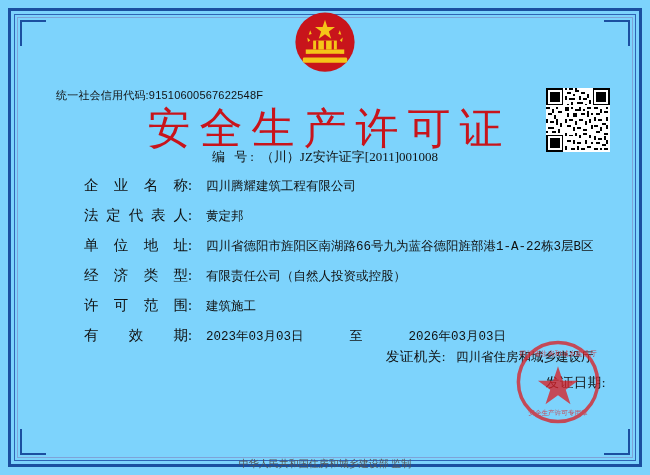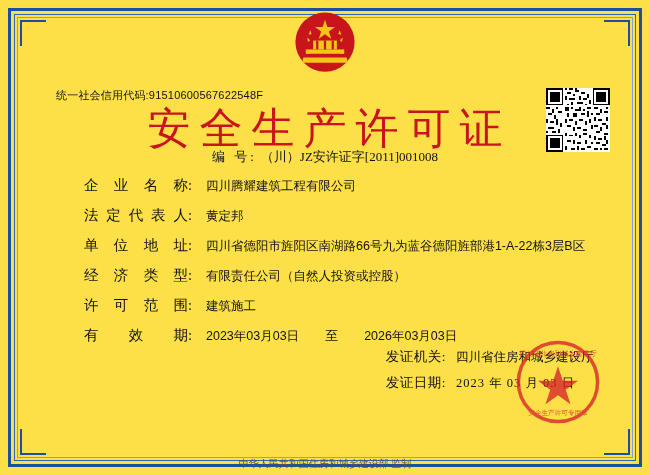--- a/index.html
+++ b/index.html
@@ -10,21 +10,21 @@
   body {
     width: 650px;
     height: 475px;
     font-family: "Liberation Serif", serif;
     overflow: hidden;
   }
   .certificate {
     position: relative;
     width: 650px;
     height: 475px;
-    background: #fde047;
+    background: #7dd3fc;
     box-sizing: border-box;
   }
   
   .border-outer {
     position: absolute;
     left: 8px;
     top: 8px;
     right: 8px;
     bottom: 8px;
     border: 3px solid #1b4fa0;
@@ -139,25 +139,26 @@
     display: flex;
     justify-content: space-between;
     letter-spacing: 0px;
     flex: 0 0 108px;
   }
   .field-label span { display: inline-block; }
   .field-value {
     font-size: 12.5px;
     color: #111;
     padding-left: 14px;
-    font-family: Liberation Sans, sans-serif;
+    font-family: Liberation Mono, monospace;
   }
   .valid-row .field-value {
     display: flex;
     align-items: baseline;
+    gap: 20px;
   }
   .valid-row .date-start { }
   .valid-row .zhi {
     margin: 0 26px;
     font-size: 13px;
   }
 
   .issuer-block {
     position: absolute;
     right: 44px;
@@ -429,21 +430,20 @@
 
   </div>
 
   <div class="issuer-block">
     <div class="issuer-row">
       <span class="issuer-label">发证机关:</span>
       <span class="issuer-value">四川省住房和城乡建设厅</span>
     </div>
     <div class="issuer-row">
       <span class="issuer-label">发证日期:</span>
-      <span class="date-value">2023 年 03 月 03 日</span>
     </div>
   </div>
 
   <div class="seal">
     <svg viewBox="0 0 100 100" width="88" height="88">
       <circle cx="50" cy="50" r="45" fill="none" stroke="#d8232a" stroke-width="4"></circle>
       <path d="M50 32 l5.5 16.5 h17.3 l-14 10.2 5.4 16.5 -14.2-10.2 -14.2 10.2 5.4-16.5 -14-10.2 h17.3 z" fill="#d8232a"></path>
       <text x="50" y="20" font-size="8" fill="#d8232a" text-anchor="middle" font-family="DejaVu Sans, sans-serif">四川省住房和城乡建设厅</text>
       <text x="50" y="88" font-size="7.5" fill="#d8232a" text-anchor="middle" font-family="DejaVu Sans, sans-serif">安全生产许可专用章</text>
     </svg>

